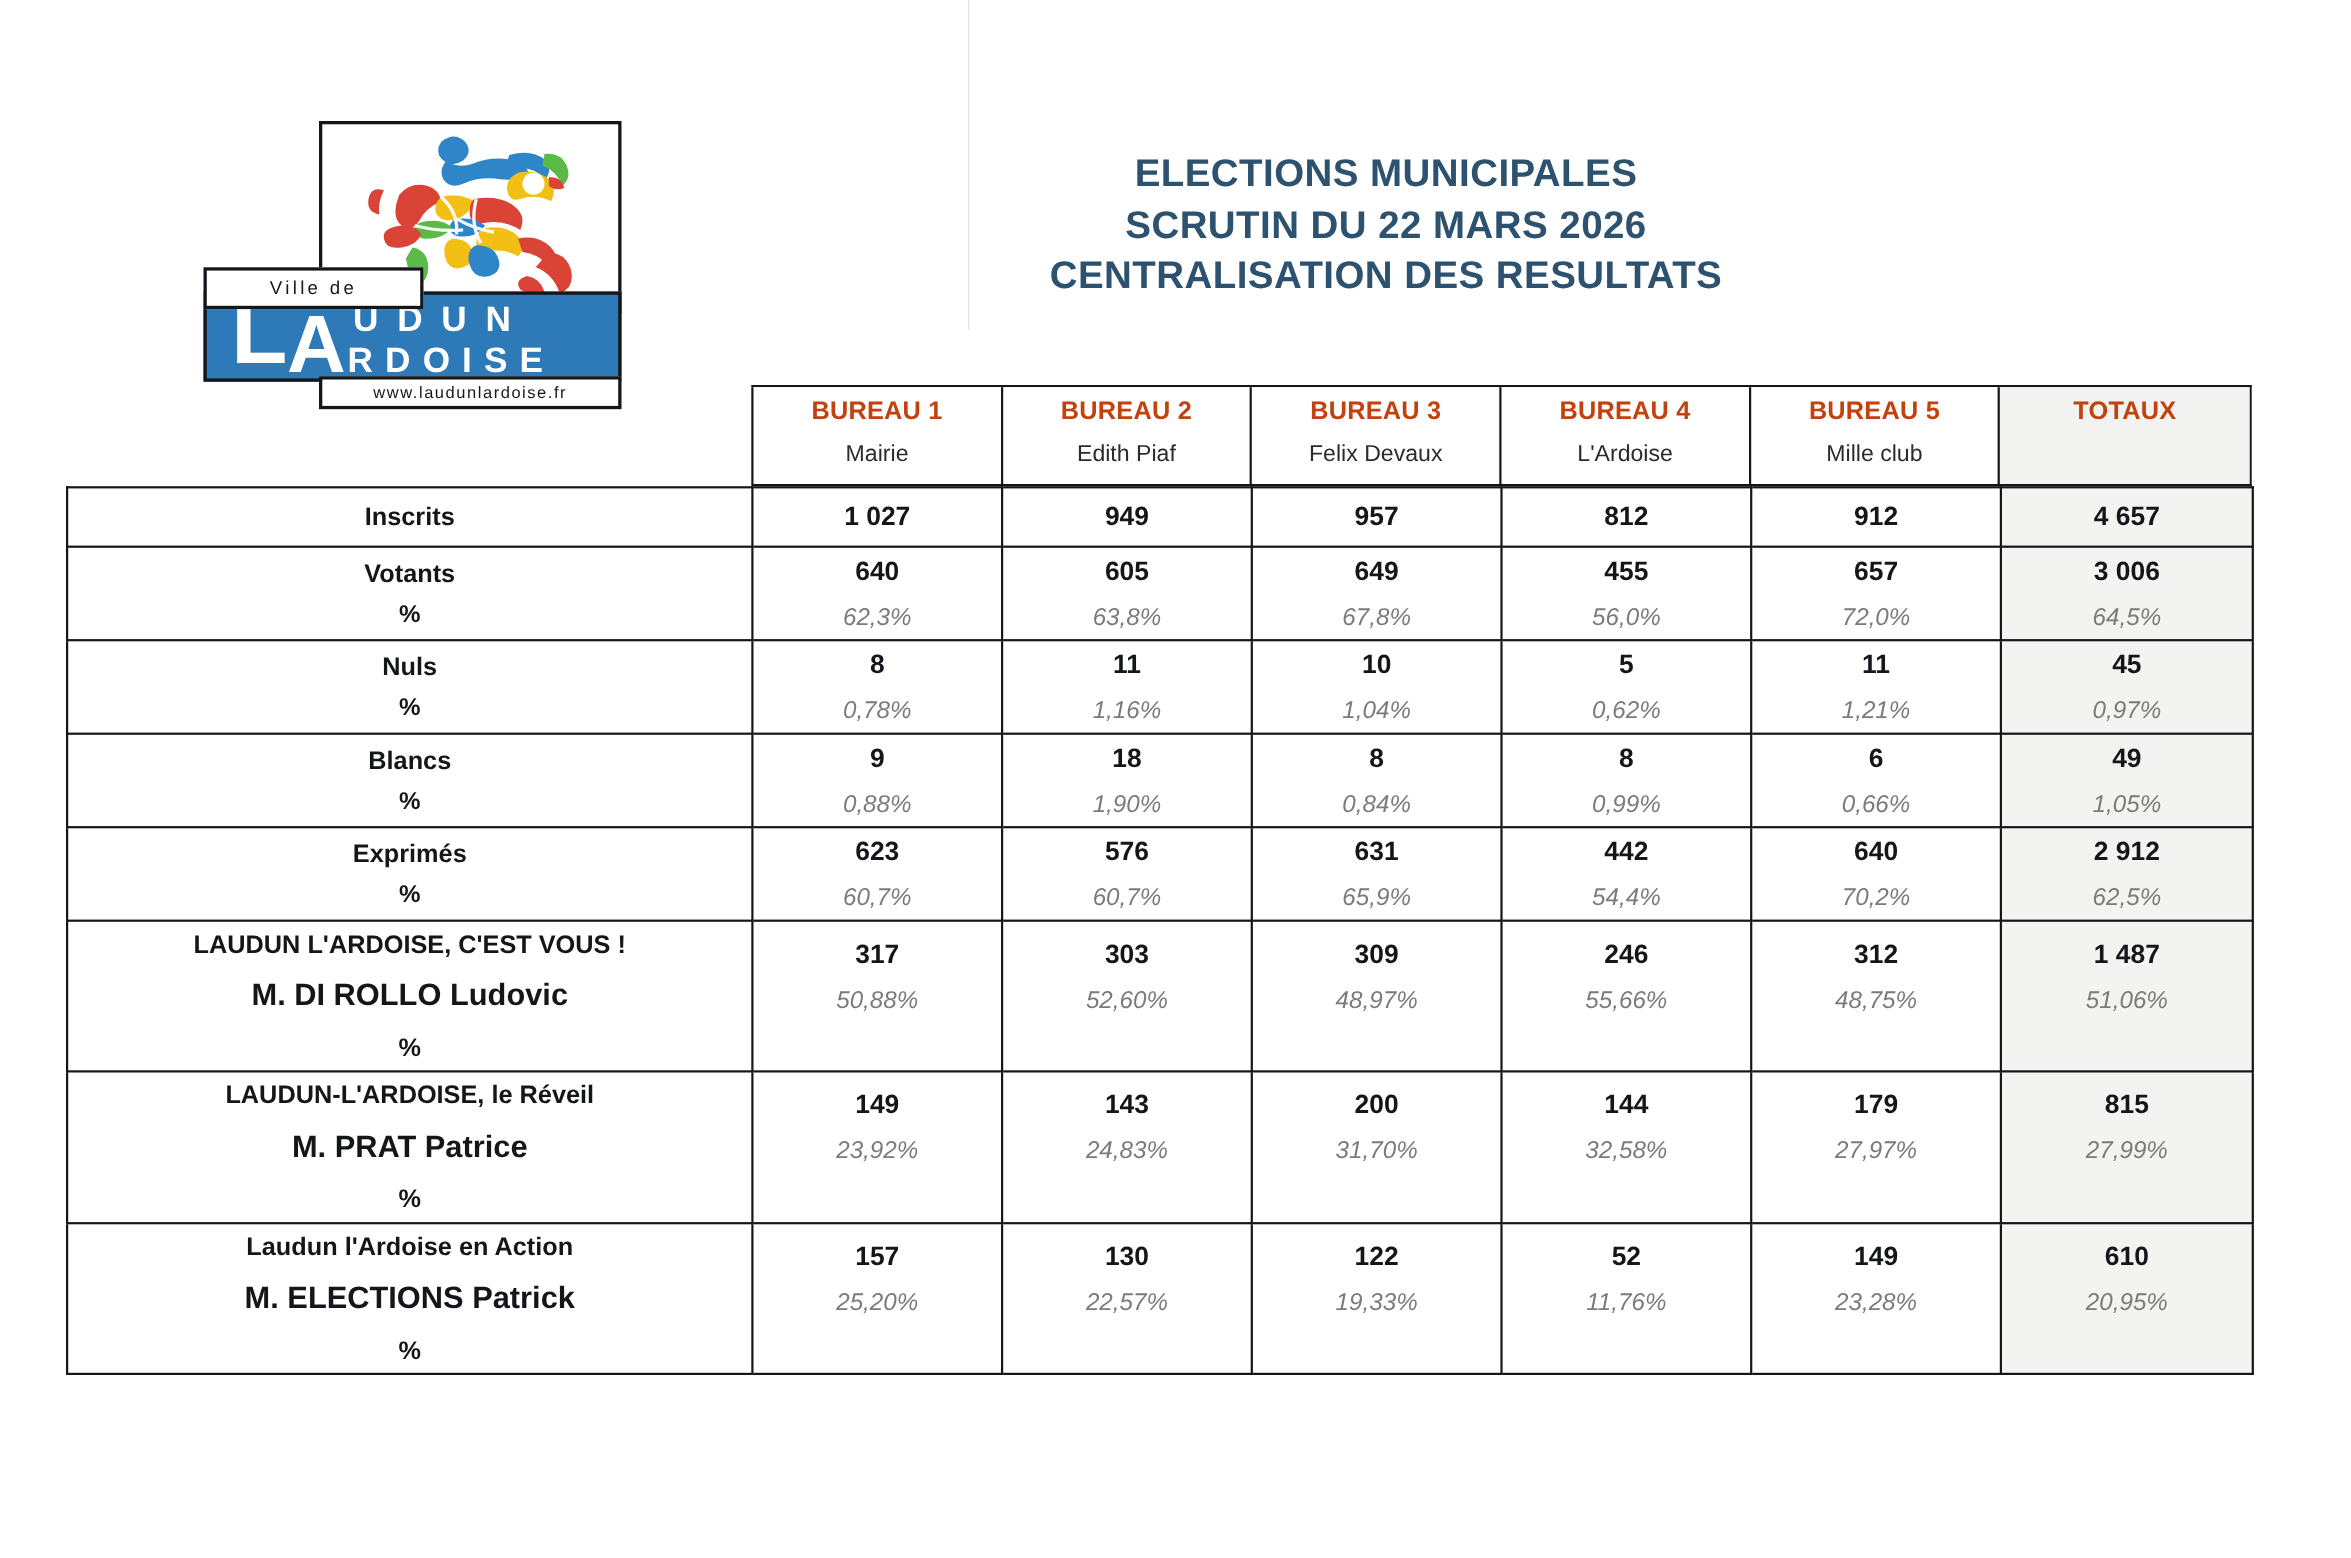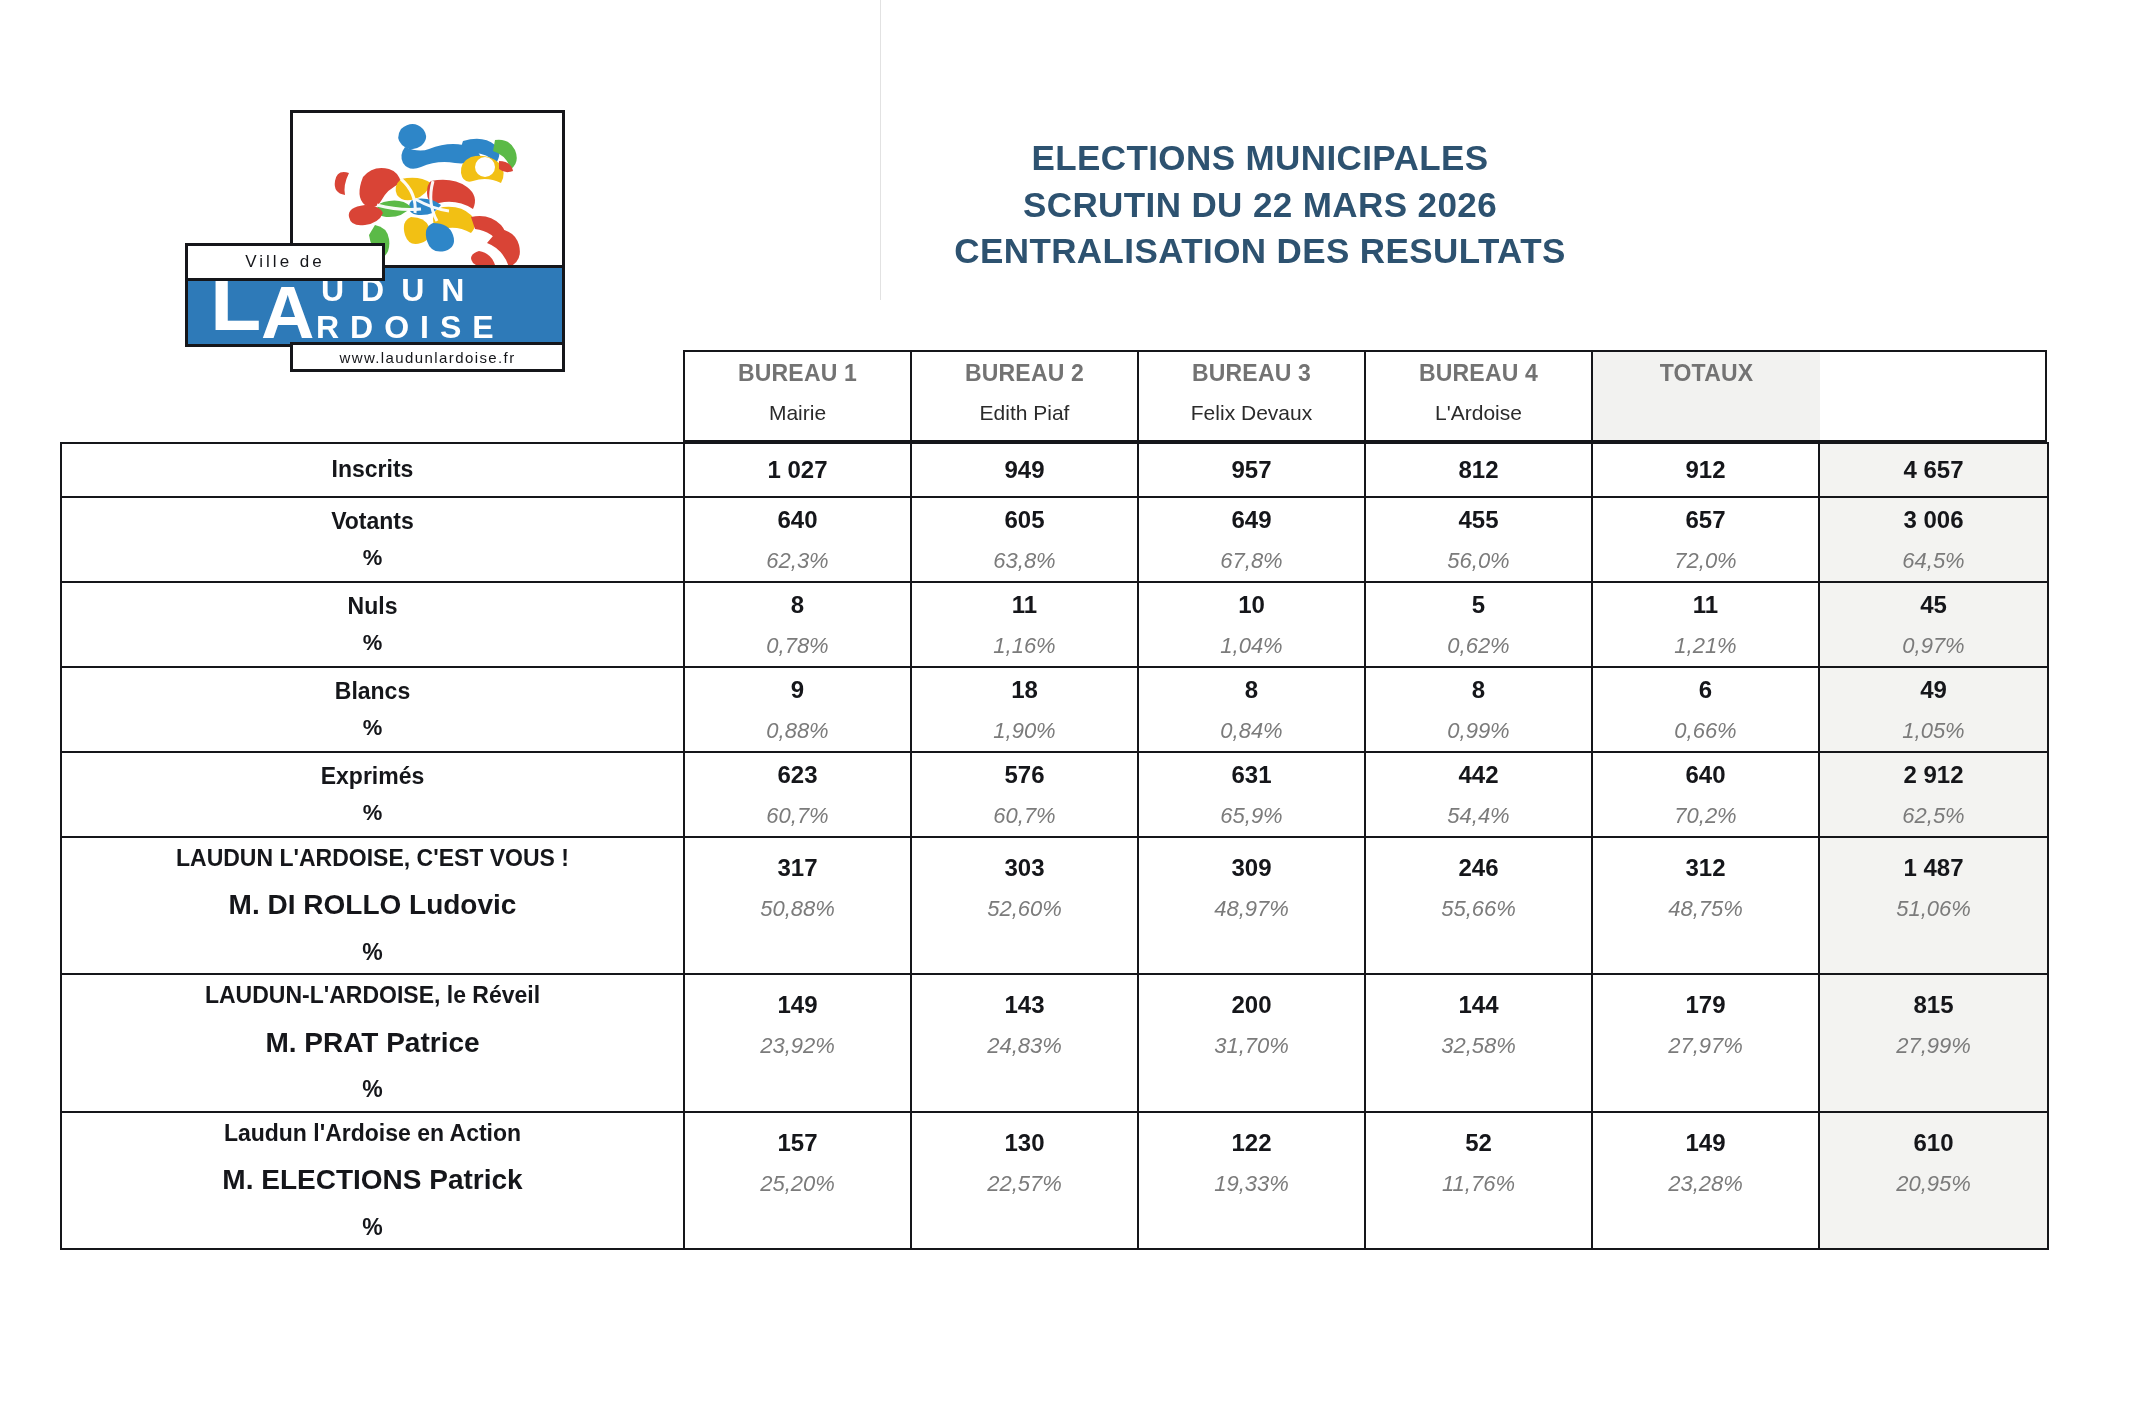--- a/index.html
+++ b/index.html
@@ -114,21 +114,21 @@
     flex-direction: column;
     align-items: center;
     justify-content: flex-start;
     padding-top: 8px;
     background: #ffffff;
   }
   .header-cell.totaux { background: #f2f2f0; }
   .bureau-name {
     font-size: 23px;
     font-weight: 700;
-    color: #737373;
+    color: #c2410c;
     letter-spacing: 0.2px;
   }
   .bureau-place {
     margin-top: 14px;
     font-size: 21px;
     font-weight: 400;
     color: #2b2b2b;
   }
 
   
@@ -260,20 +260,24 @@
       <div class="bureau-place">Edith Piaf</div>
     </div>
     <div class="header-cell" style="width: 227px;">
       <div class="bureau-name">BUREAU 3</div>
       <div class="bureau-place">Felix Devaux</div>
     </div>
     <div class="header-cell" style="width: 227px;">
       <div class="bureau-name">BUREAU 4</div>
       <div class="bureau-place">L'Ardoise</div>
     </div>
+    <div class="header-cell" style="width: 227px;">
+      <div class="bureau-name">BUREAU 5</div>
+      <div class="bureau-place">Mille club</div>
+    </div>
     <div class="header-cell totaux" style="width: 229px;">
       <div class="bureau-name">TOTAUX</div>
     </div>
   </div>
 
 <table class="body-table">
   <colgroup>
     <col style="width:623px">
     <col style="width:227px">
       <col style="width:227px">

